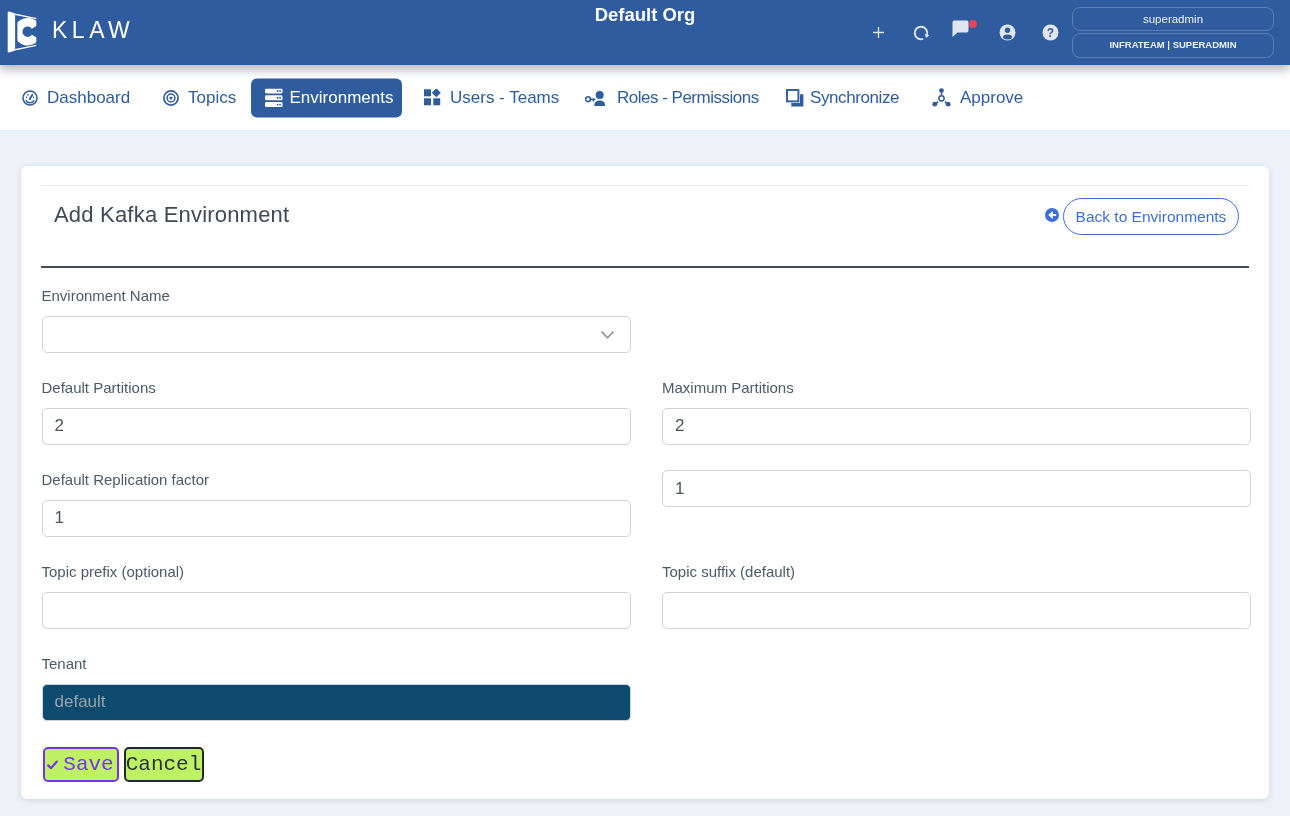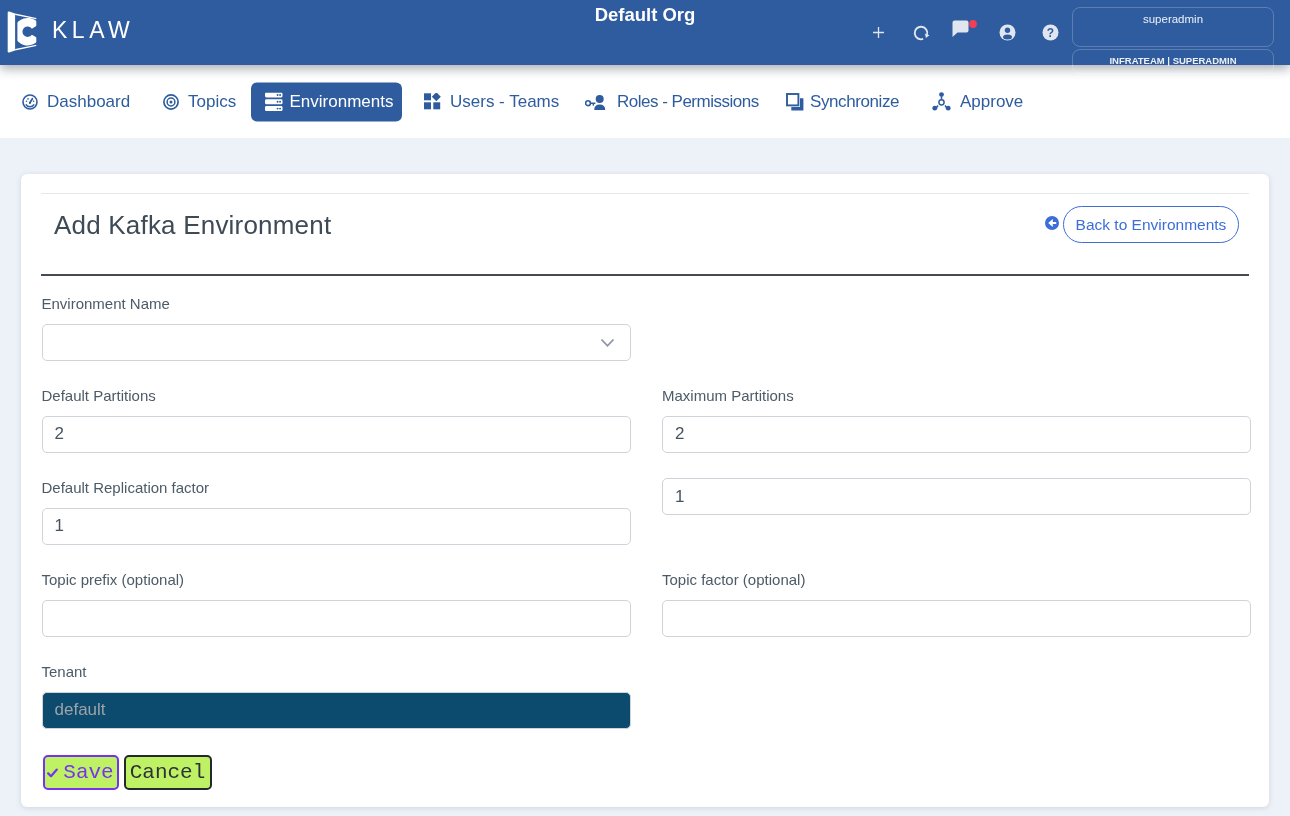--- a/index.html
+++ b/index.html
@@ -9,49 +9,49 @@
 
 
 .topbar { position:relative; height:65px; background:var(--blue); box-shadow:0 4px 10px rgba(45,55,75,.4); z-index:20; }
 .logo-svg { position:absolute; left:7px; top:11px; }
 .klaw { position:absolute; left:52px; top:17px; color:#fff; font-size:23px; letter-spacing:4.5px; font-weight:400; }
 .orgname { position:absolute; left:0; right:0; top:4px; text-align:center; color:#fff; font-size:18.5px; font-weight:600; }
 .t-icons { position:absolute; left:866px; top:0; height:65px; display:flex; align-items:center; gap:19px; }
 .t-ic { width:24px; height:24px; display:flex; align-items:center; justify-content:center; }
 .userbox { position:absolute; right:16px; top:7px; width:202px; }
 .ub { border:1px solid rgba(255,255,255,.22); border-radius:8px; color:#edf1f7; text-align:center; }
-.ub1 { height:40px; line-height:23px; font-size:11.5px; }
+.ub1 { height:24px; line-height:23px; font-size:11.5px; }
 .ub2 { height:25px; line-height:22px; font-size:9.5px; font-weight:700; margin-top:2px; }
 
 
-.nav { position:relative; height:73px; background:#fff; z-index:10; }
+.nav { position:relative; height:65px; background:#fff; z-index:10; }
 .nav-item { position:absolute; top:50%; transform:translateY(-50%); display:inline-flex; align-items:center; gap:9px; color:var(--blue); font-size:17px; white-space:nowrap; }
 .nav-item.active { background:var(--blue); color:#fff; border-radius:6px; padding:9.5px 9px 9.5px 14px; }
 
 
 .card { position:relative; margin:36px 21px 0; height:633px; background:#fff; border-radius:6px; box-shadow:0 1px 5px rgba(120,130,150,.25); }
 .headline { position:absolute; left:20px; right:20px; top:19px; border-top:1px solid #e6e9ec; }
-h1.title { position:absolute; left:33px; top:36px; font-size:26px; font-weight:400; color:#3e4a56; letter-spacing:.2px; }
+h1.title { position:absolute; left:33px; top:36px; font-size:22px; font-weight:400; color:#3e4a56; letter-spacing:.2px; }
 .backwrap { position:absolute; right:30px; top:32px; height:37px; display:flex; align-items:center; }
 .backcircle { position:absolute; left:-17.7px; top:10.4px; }
 .backbtn { display:flex; align-items:center; justify-content:center; width:176px; height:37px; border:1.5px solid #3d6ed8; border-radius:18.5px; color:#3d6ed8; font-size:15.5px; }
 .hr2 { position:absolute; left:20px; right:20px; top:100px; border-top:2px solid #434b55; }
 
 .fgroup { position:absolute; width:589px; }
 .fgroup label { display:block; font-size:15px; line-height:20px; color:#4c5b68; margin-bottom:9.5px; }
 .ctrl { position:relative; width:589px; background:#fff; border:1px solid #ced4da; border-radius:5px; }
 .sel { height:37px; }
 .inp { height:37px; display:flex; align-items:center; padding-left:12px; font-size:17px; color:#49535d; }
 .inp.dis { background:#0c4a6e; color:#9da3a9; }
 .chev { position:absolute; right:15px; top:13px; }
 
 .btnrow { position:absolute; left:21.5px; top:581px; display:flex; gap:5px; }
 .btn { height:35px; display:inline-flex; align-items:center; justify-content:center; border-radius:5px; font-size:21px; background:#bef264;font-family:Liberation Mono, monospace; }
 .btn-save { width:76px; border:2px solid #7533f0; color:#7533f0; gap:5px; }
-.btn-cancel { width:88px; border:2px solid #24292e; color:#2b3138; }
+.btn-cancel { width:80px; border:2px solid #24292e; color:#2b3138; }
 </style>
 </head>
 <body>
 
 <div class="topbar">
   <svg class="logo-svg" width="30" height="42" viewBox="0 0 30 42">
     <defs>
         <clipPath id="kclip">
           <polygon points="10.4,2 29.3,6.8 29.3,35.2 10.4,40"></polygon>
         </clipPath>
@@ -226,21 +226,21 @@
   </div>
   <div class="fgroup" style="left:641px; top:304px;">
     <div class="ctrl inp">1</div>
   </div>
 
   <div class="fgroup" style="left:20.5px; top:396px;">
     <label>Topic prefix (optional)</label>
     <div class="ctrl inp"></div>
   </div>
   <div class="fgroup" style="left:641px; top:396px;">
-    <label>Topic factor (optional)</label>
+    <label>Topic suffix (default)</label>
     <div class="ctrl inp"></div>
   </div>
 
   <div class="fgroup" style="left:20.5px; top:488px;">
     <label>Tenant</label>
     <div class="ctrl inp dis">default</div>
   </div>
 
   <div class="btnrow">
     <div class="btn btn-save"><svg width="11" height="10" viewBox="0 0 11 10">

